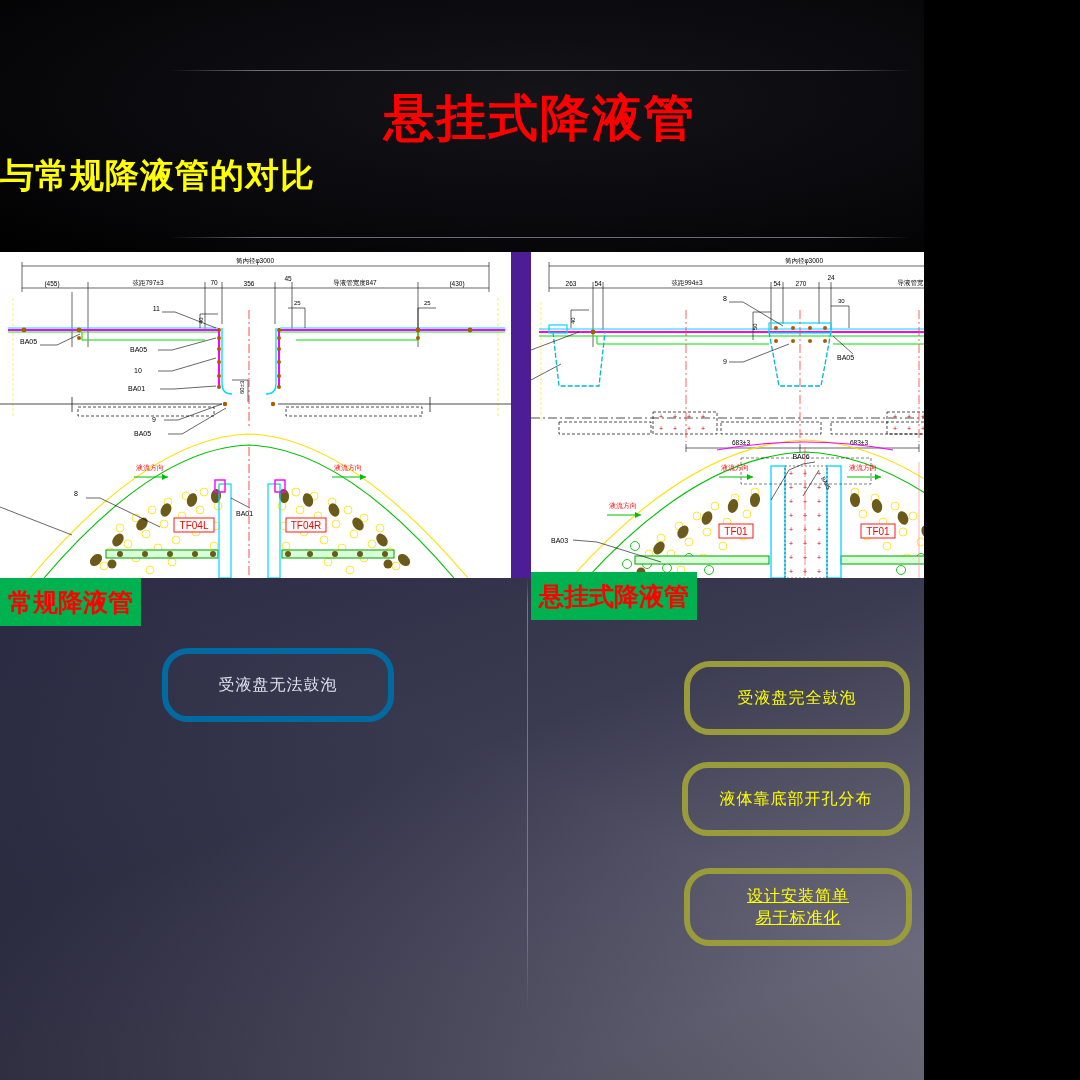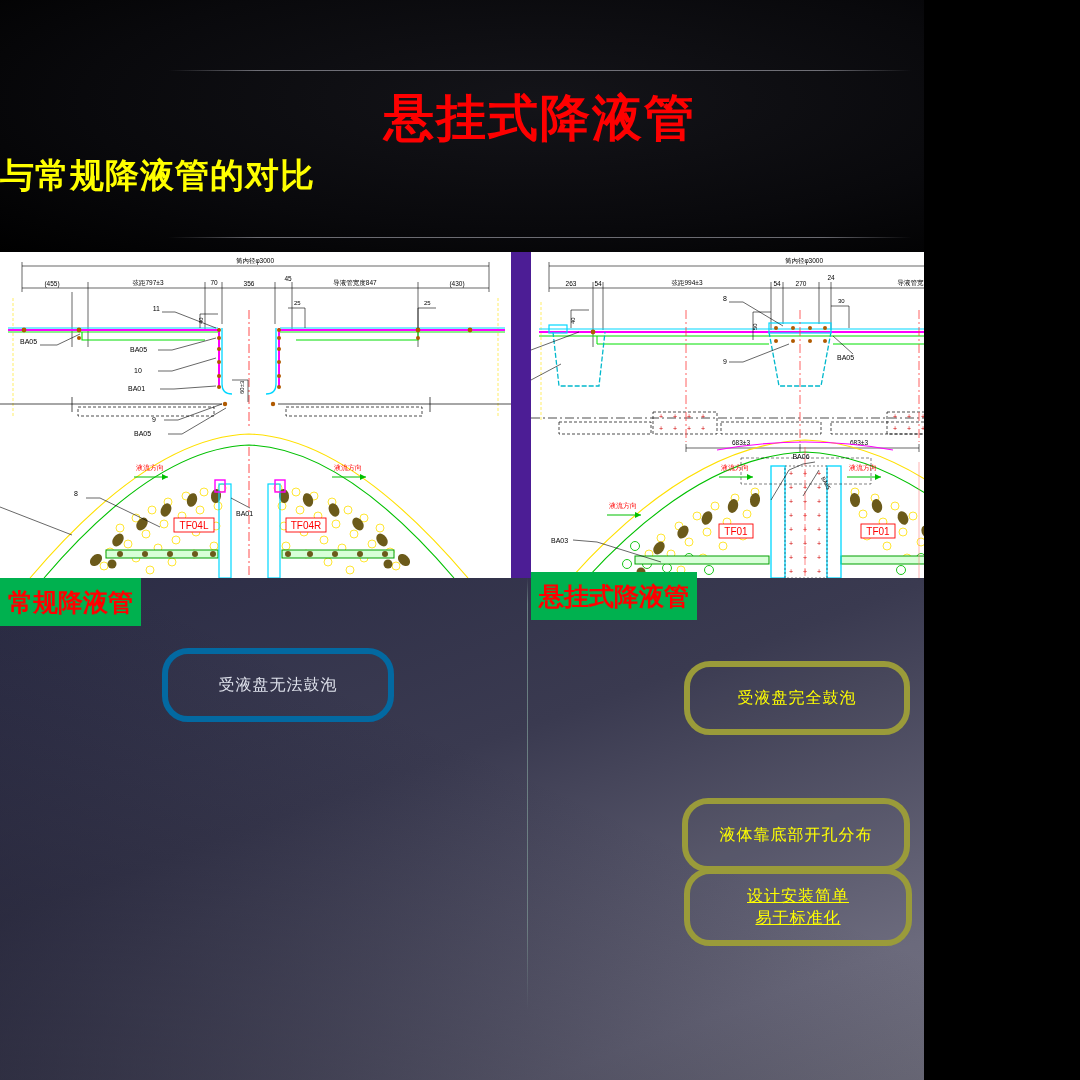--- a/index.html
+++ b/index.html
@@ -610,17 +610,17 @@
 
   <div class="lower"></div>
   <div class="col-div"></div>
 
   <div class="banner l">常规降液管</div>
   <div class="banner r">悬挂式降液管</div>
 
   <div class="pill" style="left:162px;top:648px;width:220px;height:62px;">受液盘无法鼓泡</div>
 
   <div class="pill gold" style="left:684px;top:661px;width:214px;height:62px;text-align:center;">受液盘完全鼓泡</div>
-  <div class="pill gold" style="left:682px;top:762px;width:216px;height:62px;margin-top:36px;">液体靠底部开孔分布</div>
+  <div class="pill gold" style="left:682px;top:762px;width:216px;height:62px;">液体靠底部开孔分布</div>
   <div class="pill gold" style="left:684px;top:868px;width:216px;height:66px;white-space:pre-line;text-decoration:underline;">设计安装简单
 易于标准化</div>
 
 </div>
 
 </body></html>

